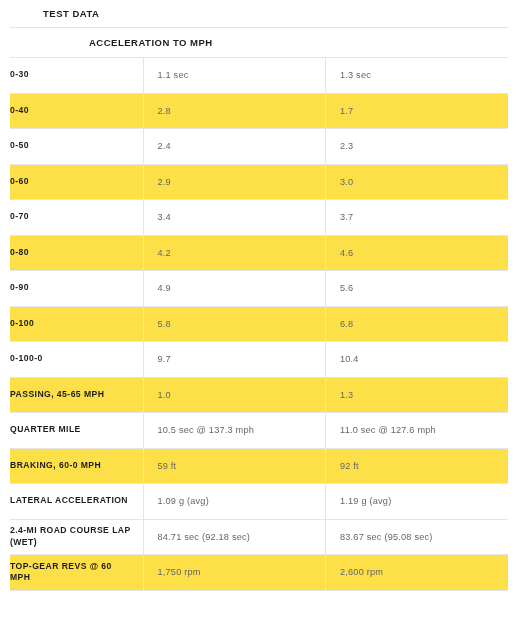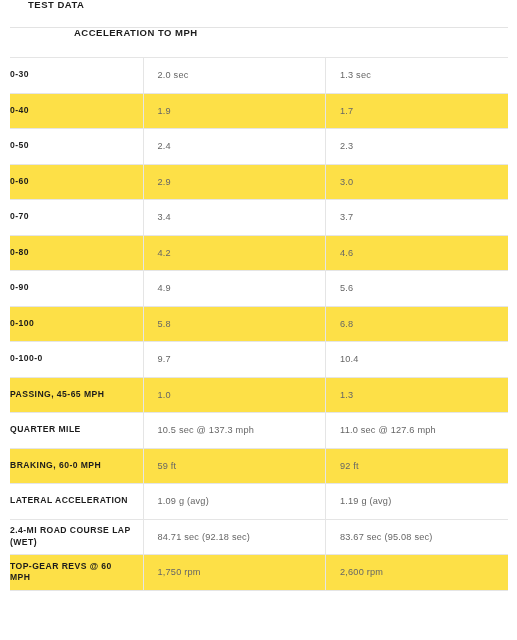--- a/index.html
+++ b/index.html
@@ -19,22 +19,22 @@
     height: 640px;
     box-sizing: border-box;
     background: #ffffff;
     position: relative;
   }
 
   
   .section-heading {
     height: 27px;
     display: flex;
-    align-items: flex-start;
-    padding-left: 28px;
+    align-items: center;
+    padding-left: 43px;
     box-sizing: border-box;
   }
   .section-heading .heading-text {
     font-size: 9.5px;
     font-weight: 700;
     letter-spacing: 0.5px;
     color: #1c1c1c;
     text-transform: uppercase;
     line-height: 1;
   }
@@ -118,26 +118,26 @@
   <div class="heading-divider"></div>
 
   <div class="section-heading sub">
     <span class="heading-text">ACCELERATION TO MPH</span>
   </div>
 
   <table class="spec-table">
     <tbody>
         <tr>
           <td class="label-cell">0-30</td>
-          <td class="value-cell col-a">2.0 sec</td>
+          <td class="value-cell col-a">1.1 sec</td>
           <td class="value-cell col-b">1.3 sec</td>
         </tr>
         <tr class="striped">
           <td class="label-cell">0-40</td>
-          <td class="value-cell col-a">1.9</td>
+          <td class="value-cell col-a">2.8</td>
           <td class="value-cell col-b">1.7</td>
         </tr>
         <tr>
           <td class="label-cell">0-50</td>
           <td class="value-cell col-a">2.4</td>
           <td class="value-cell col-b">2.3</td>
         </tr>
         <tr class="striped">
           <td class="label-cell">0-60</td>
           <td class="value-cell col-a">2.9</td>

